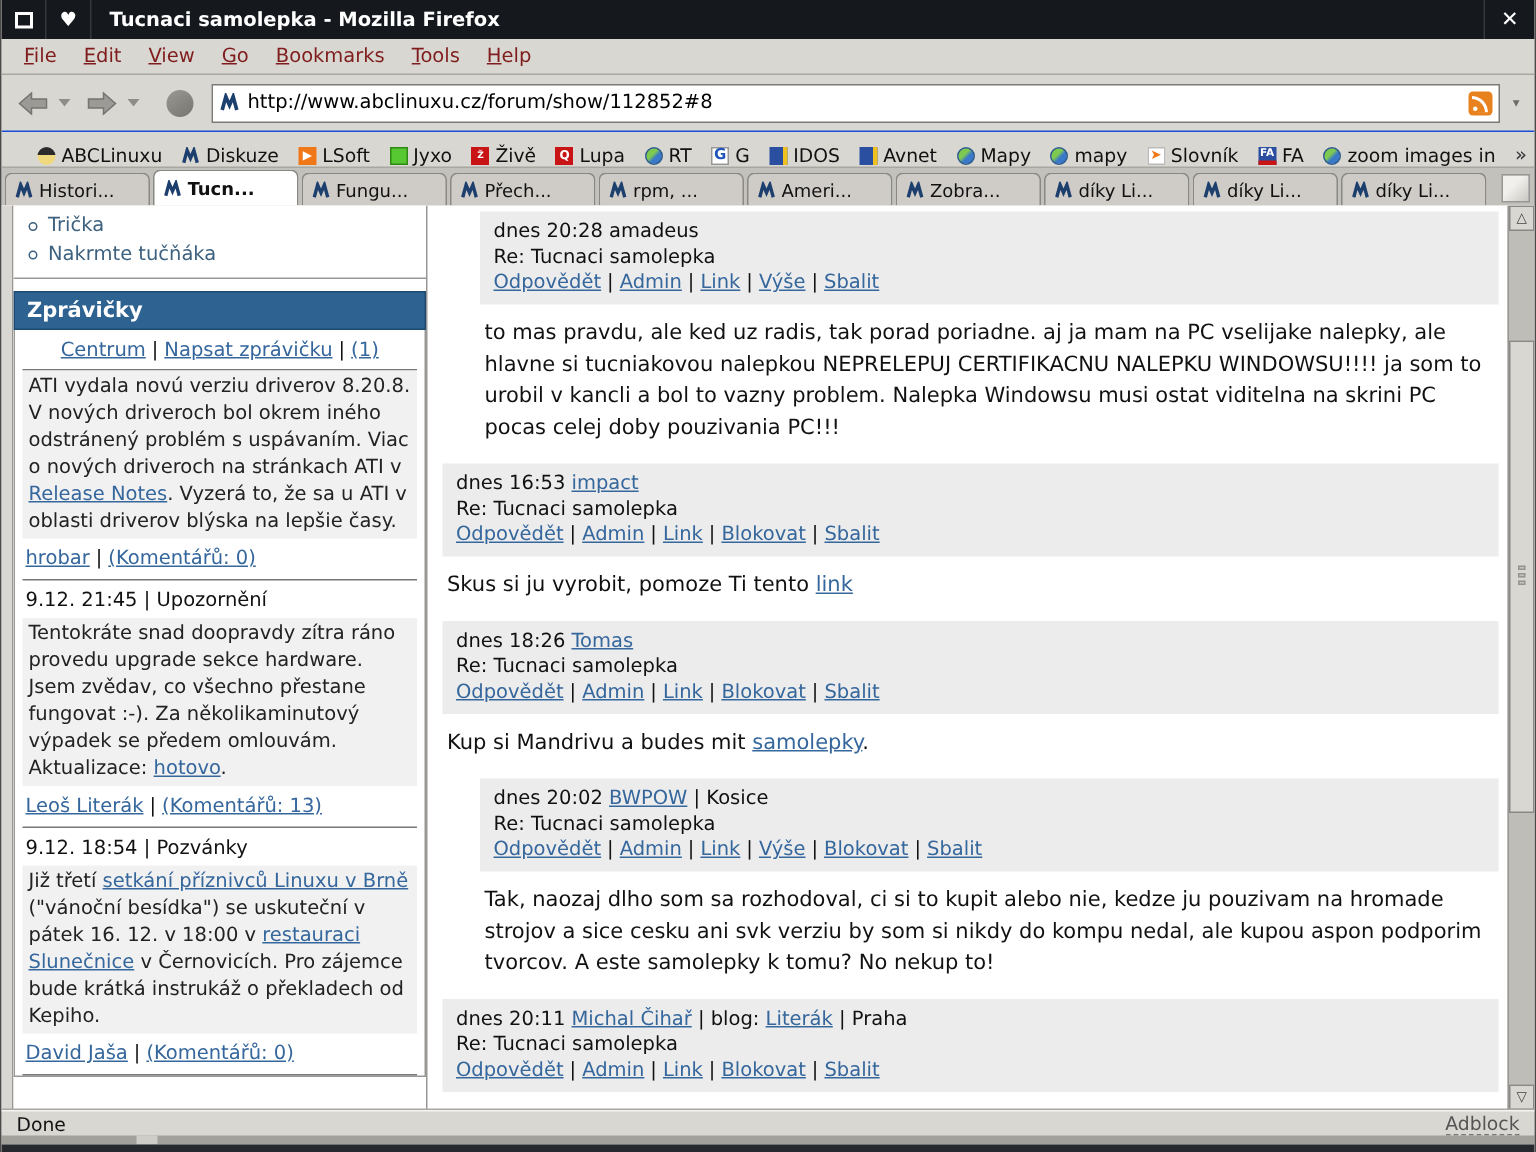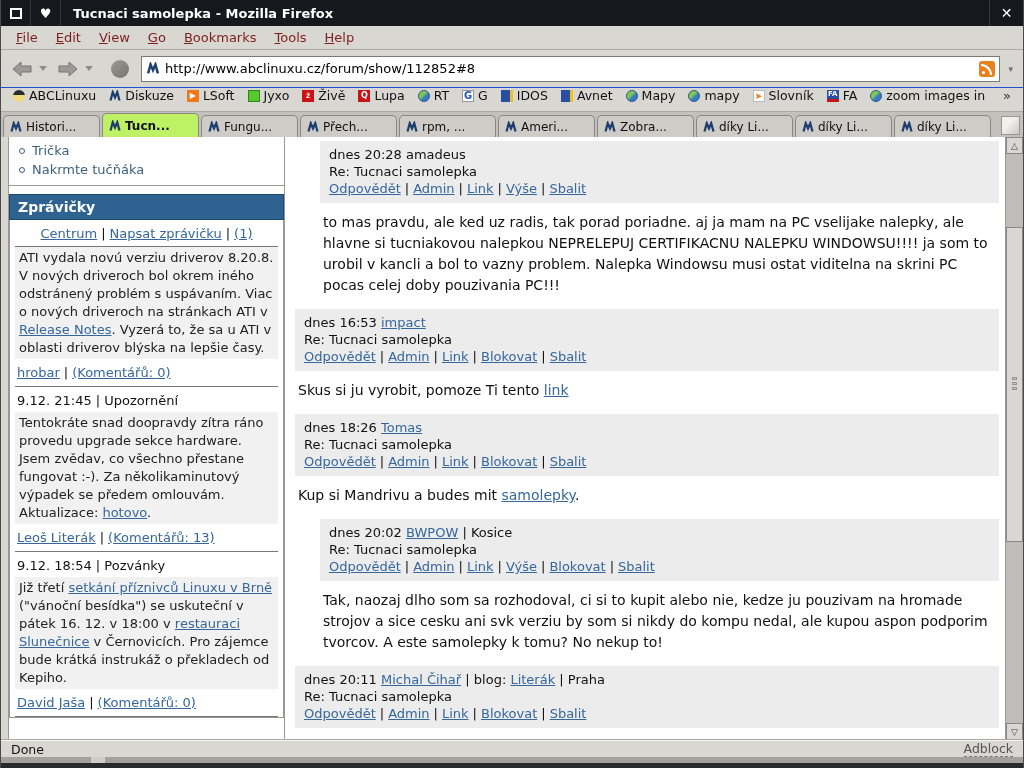--- a/index.html
+++ b/index.html
@@ -38,21 +38,21 @@
   .urlbox input { flex:1; border:none; outline:none; font:13px "DejaVu Sans",sans-serif;
     color:#000; background:transparent; }
   .rss { width:16px; height:16px; border-radius:3px; background:#e8821e; position:relative; }
   .rss::before { content:""; position:absolute; left:3px; bottom:3px; width:3px; height:3px;
     border-radius:50%; background:#fff; }
   .rss::after { content:""; position:absolute; left:2px; bottom:2px; width:9px; height:9px;
     border:2px solid #fff; border-left:none; border-bottom:none; border-radius:0 100% 0 0; }
   .url-drop { font-size:9px; color:#6e6c68; margin-left:4px; }
   
   .bmbar { position:absolute; top:88px; left:0; right:0; height:24px;
-    display:flex; align-items:flex-start; padding:0 12px; gap:13px; font-size:12.5px;
+    display:flex; align-items:flex-end; padding:0 24px; gap:13px; font-size:12.5px;
     background:#d9d7d2; border-bottom:1px solid #a9a7a2; color:#111; }
   .bm { display:flex; align-items:center; gap:4px; white-space:nowrap; cursor:default; }
   .bm-ic { width:12px; height:12px; display:inline-flex; align-items:center;
     justify-content:center; font-size:8px; font-weight:bold; flex:none; }
   .ic-penguin { border-radius:50%; background:linear-gradient(#2b2b2b 45%,#f0d87c 45%); }
   .ic-play { background:#f07818; color:#fff; }
   .ic-jyxo { background:#58c832; border:1px solid #2e8a14; }
   .ic-zive { background:#c81414; color:#fff; font-size:6px; }
   .ic-lupa { background:#c81414; color:#fff; }
   .ic-globe { border-radius:50%; background:linear-gradient(135deg,#7ec94f 40%,#3a78c9 60%); border:1px solid #2c5a8a; }
@@ -61,21 +61,21 @@
   .ic-slovnik { background:#fff; border:1px solid #bbb; color:#f07818; font-size:9px; }
   .ic-fa { background:#2b4fa0; color:#fff; font-size:7px; border-bottom:3px solid #c81414; }
   .bm-overflow { margin-left:auto; font-size:13px; color:#333; }
   
   .tabbar { position:absolute; top:112px; left:0; right:0; height:25px;
     background:#c3c1bc; display:flex; align-items:flex-end; padding:0 2px; }
   .tab { flex:1; max-width:97px; height:22px; margin:0 2px 0 0;
     background:#cfccc7; border:1px solid #8a8884; border-bottom:none;
     border-radius:5px 5px 0 0; display:flex; align-items:center; gap:4px;
     padding:0 6px; font-size:12px; color:#111; overflow:hidden; white-space:nowrap; }
-  .tab.active { background:#bef264; font-weight:bold; height:24px; }
+  .tab.active { background:#ffffff; font-weight:bold; height:24px; }
   .tab-label { overflow:hidden; text-overflow:ellipsis; }
   .tab-corner { width:19px; height:19px; margin:0 1px 2px auto;
     background:linear-gradient(135deg,#f2f0ec 40%,#c9c7c2); border:1px solid #9a9894; }
   
   .content { position:absolute; top:137px; left:0; right:0; bottom:28px;
     display:flex; background:#fff; overflow:hidden; }
   .edgeL { width:8px; background:#d9d7d2; border-right:1px solid #9a9894; flex:none; }
   a.lnk { color:#35679d; text-decoration:underline; cursor:pointer; }
   
   .sidebar { width:276px; flex:none; border-right:1px solid #9a9894;

